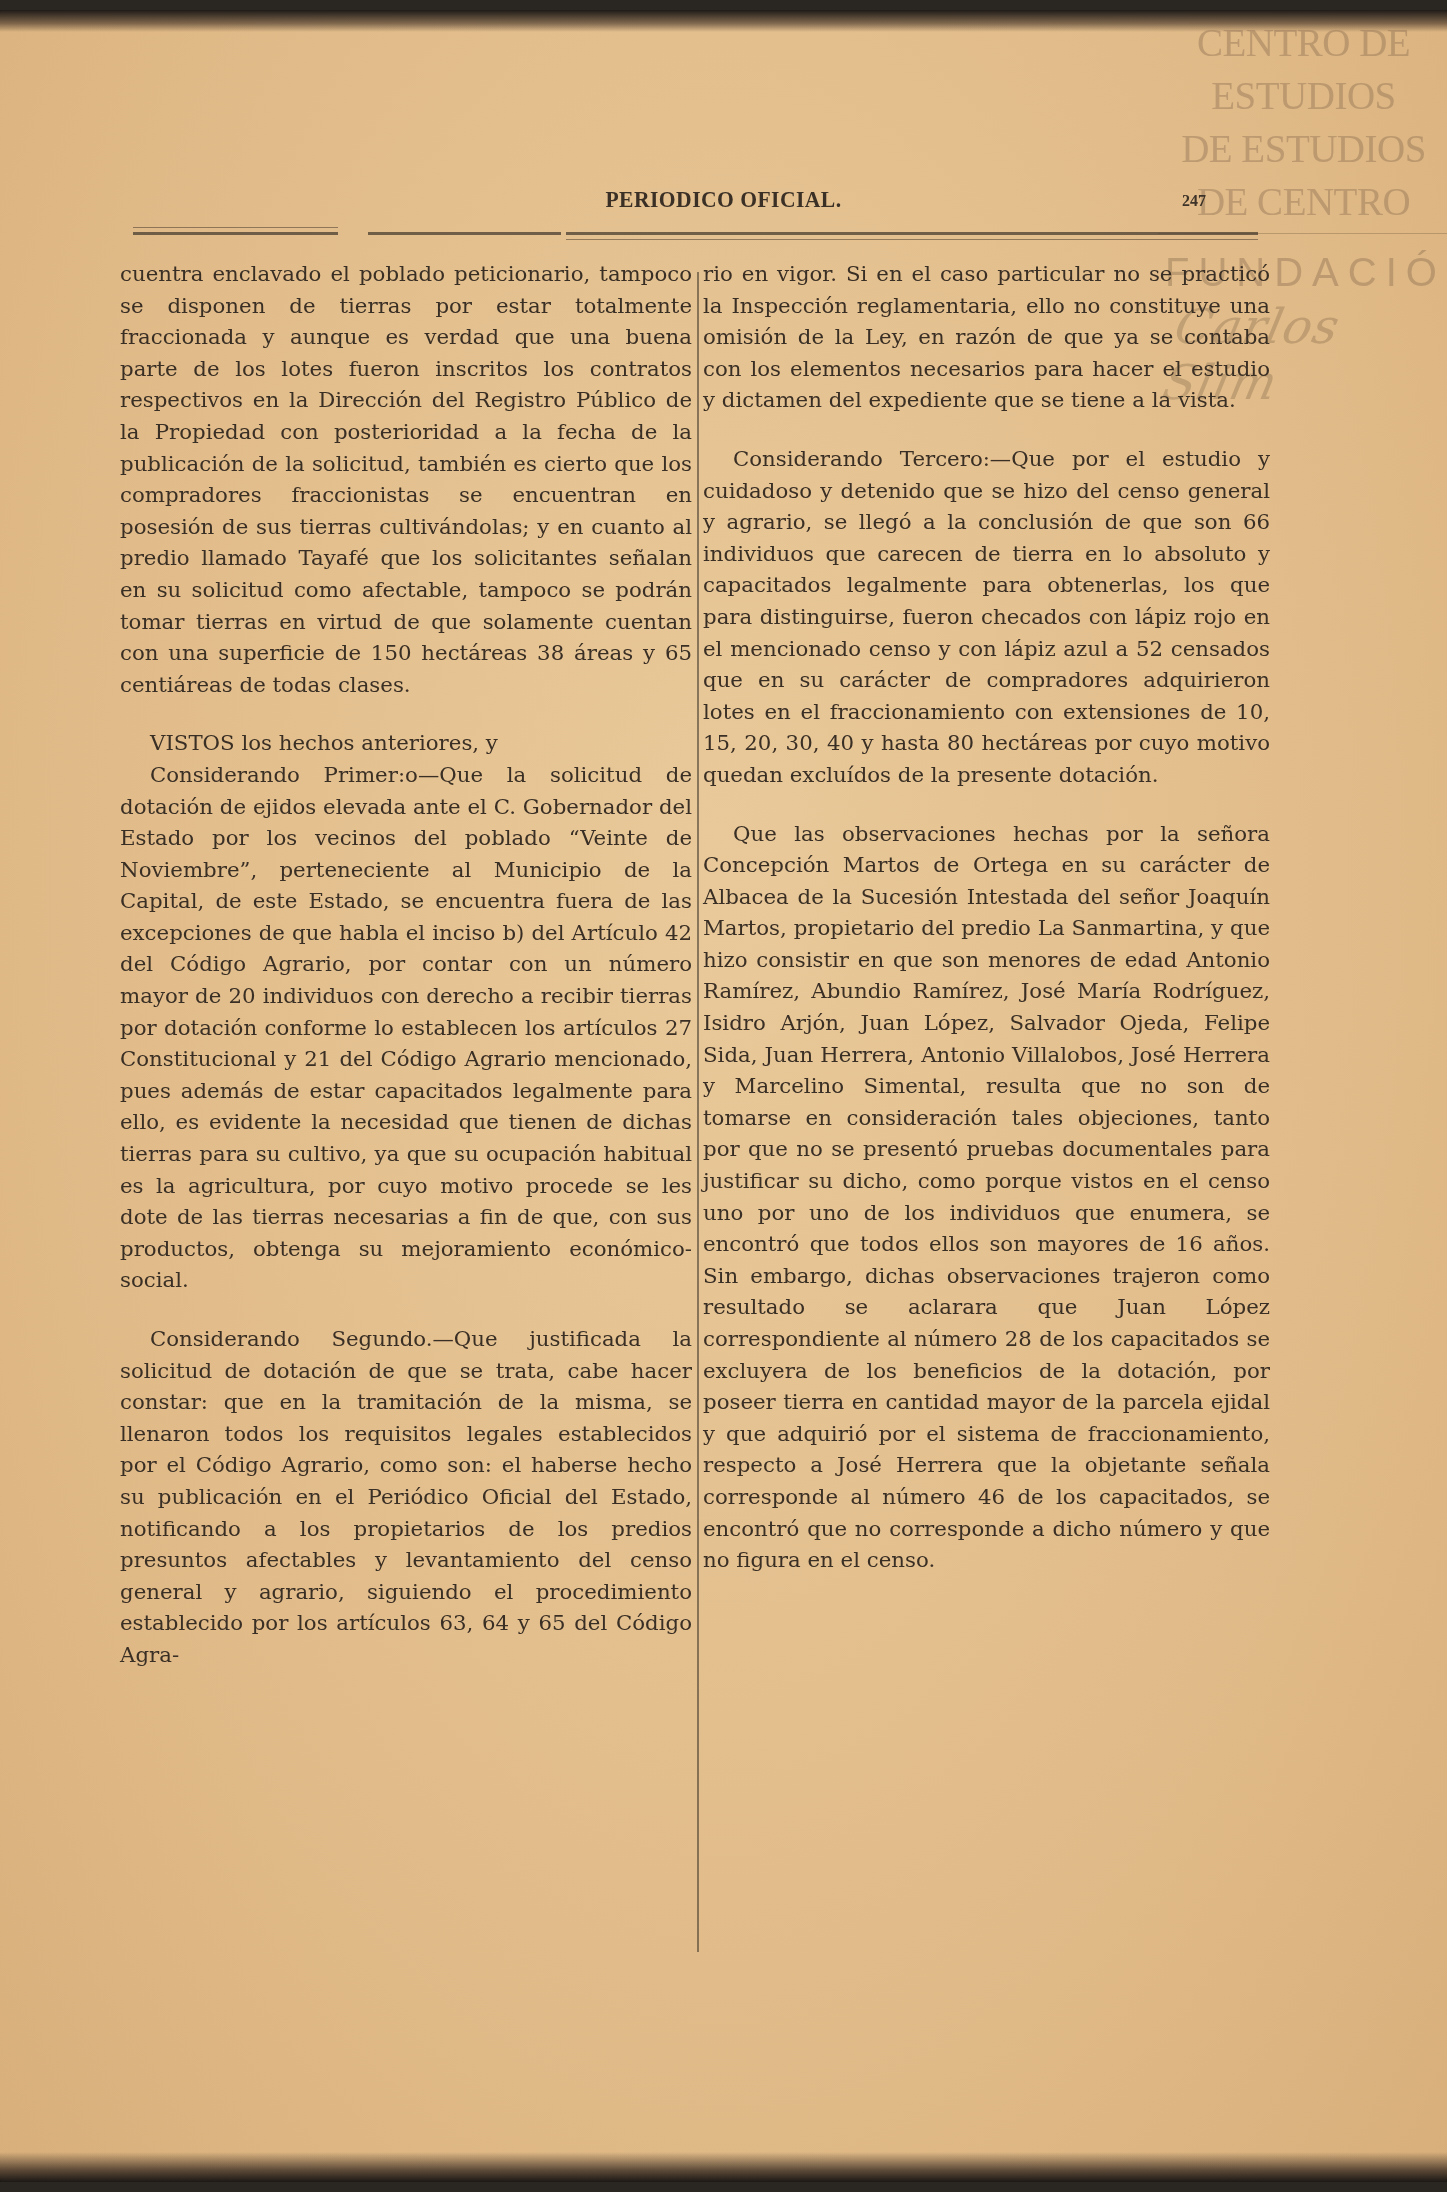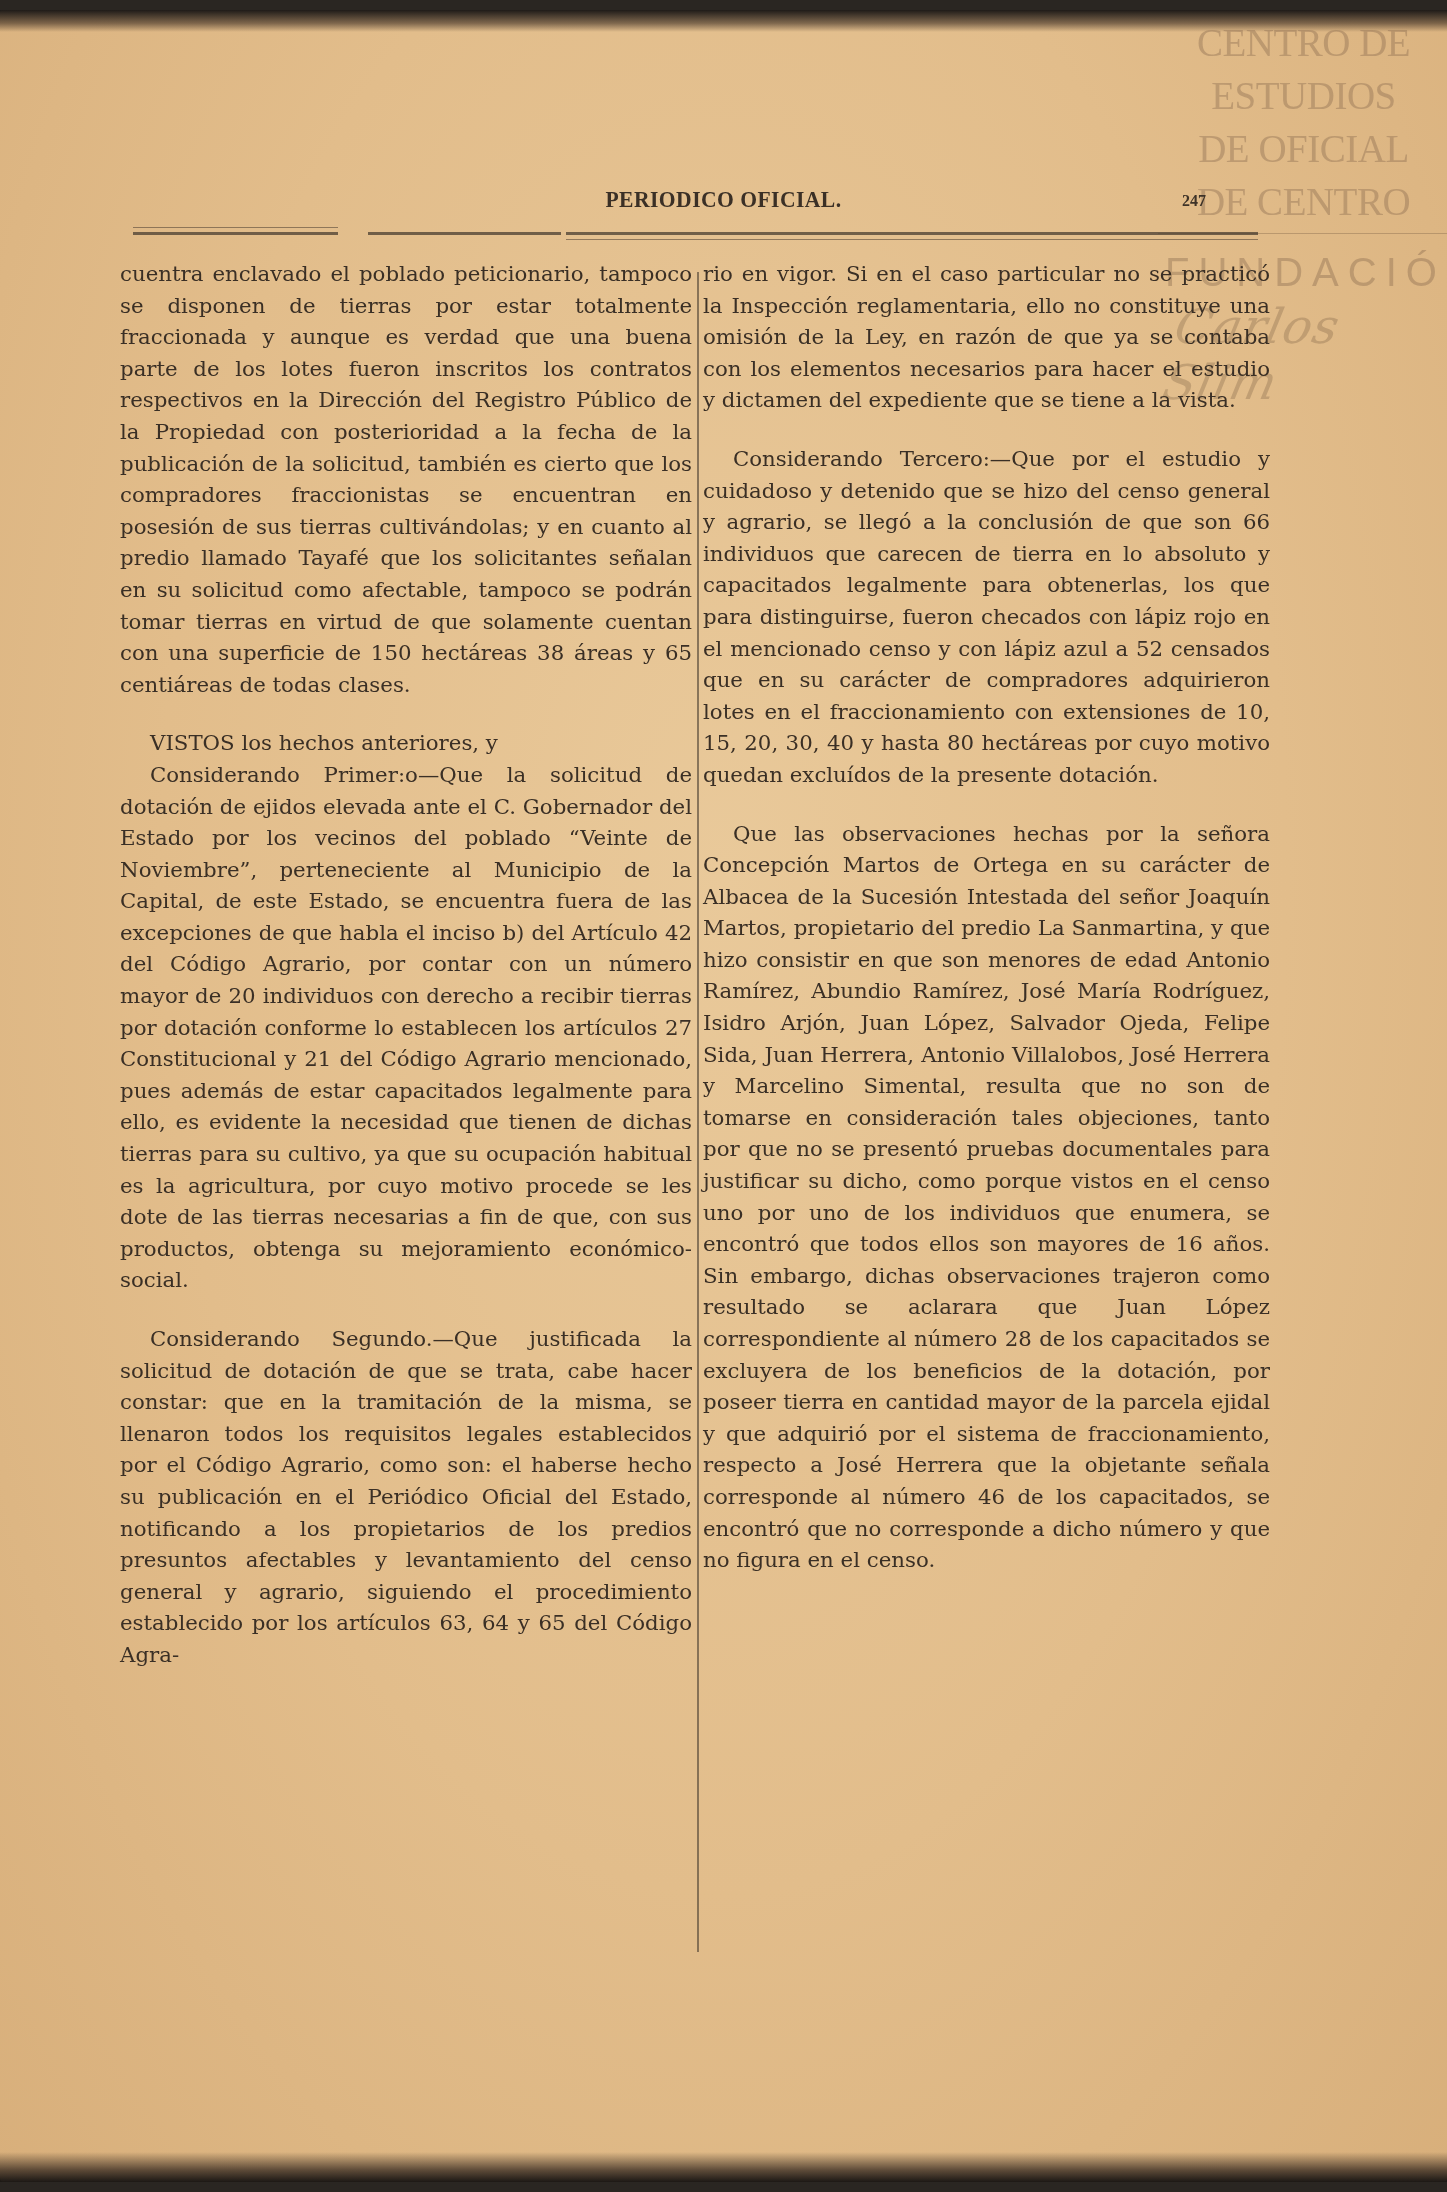--- a/index.html
+++ b/index.html
@@ -95,21 +95,21 @@
   </style>
 </head>
 <body>
 
 <div class="page">
   <div class="top-burn"></div>
 
   <div class="watermark wm-centro">
     <div>CENTRO DE</div>
     <div>ESTUDIOS</div>
-    <div>DE OFICIAL</div>
+    <div>DE ESTUDIOS</div>
     <div>DE CENTRO</div>
   </div>
   <div class="wm-rule"></div>
   <div class="watermark wm-fundacion">FUNDACIÓN</div>
   <div class="watermark wm-signature">Carlos Slim</div>
 
   <div class="header-title">PERIODICO OFICIAL.</div>
   <div class="page-number">247</div>
 
   <div class="rule" style="left:133px; top:222px; width:205px;"></div>

